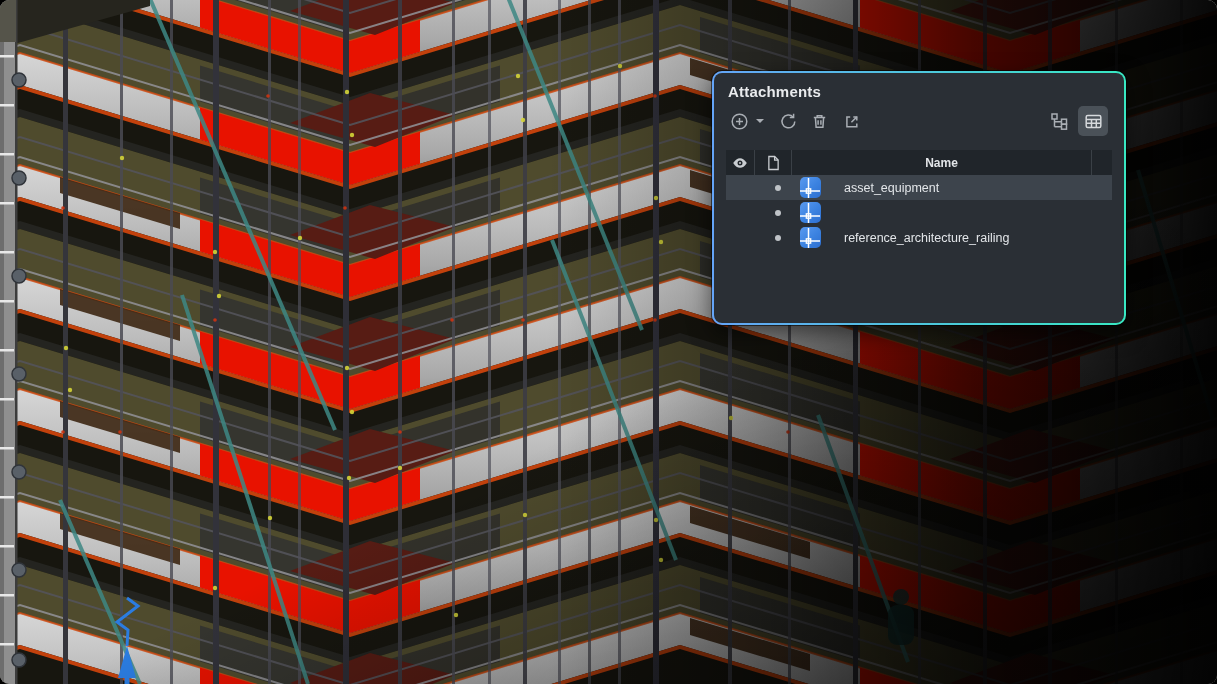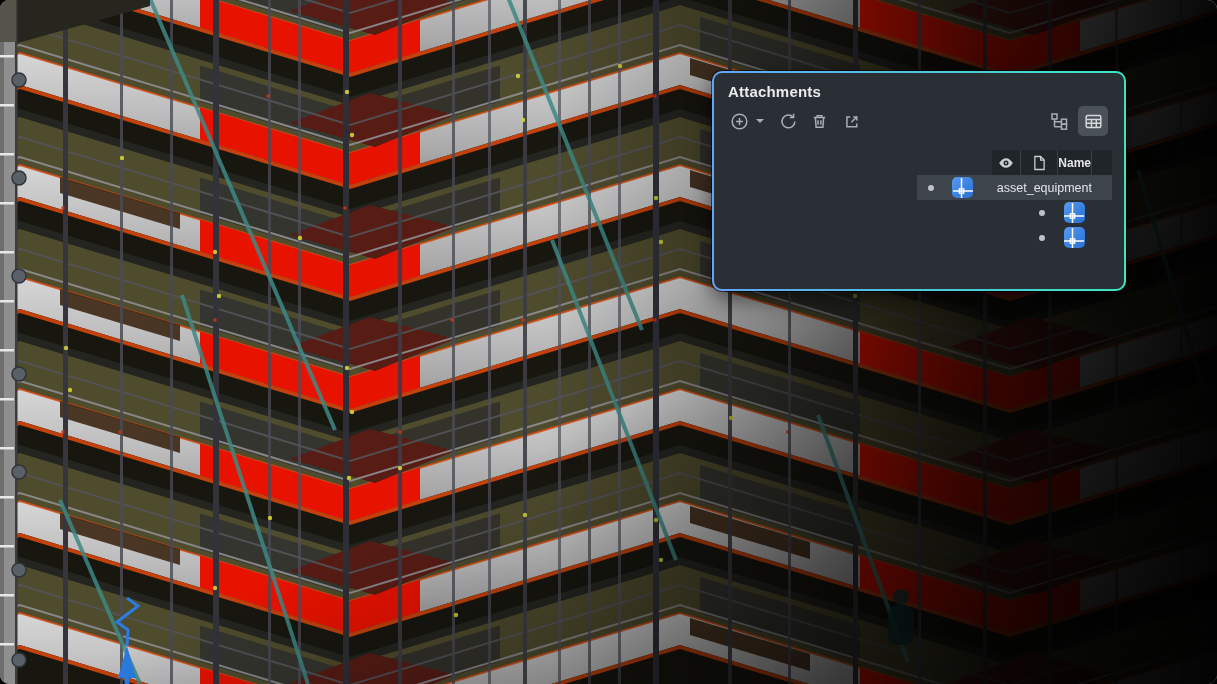--- a/index.html
+++ b/index.html
@@ -1,47 +1,47 @@
 <!DOCTYPE html>
 <html><head>
 <meta charset="utf-8">
 <style>
   html,body{margin:0;padding:0;background:#000;}
   .screen{position:relative;width:1217px;height:684px;background:#14130e;overflow:hidden;
     border-radius:9px;font-family:"Liberation Sans",sans-serif;}
   .screen svg.scene{position:absolute;inset:0;display:block;}
 
   
-  .panel{position:absolute;left:712px;top:71px;width:414px;height:220px;box-sizing:border-box;
+  .panel{position:absolute;left:712px;top:71px;width:414px;height:254px;box-sizing:border-box;
     border:2px solid transparent;border-radius:10px;
     background:linear-gradient(#2a2f35,#2a2f35) padding-box,
                linear-gradient(90deg,#64a4f8,#38e8c2) border-box;
     box-shadow:0 0 0 1px rgba(0,0,0,.55), 0 8px 22px rgba(0,0,0,.55);
     color:#e6e8ea;display:flex;flex-direction:column;}
   .panel-title{padding:10px 14px 2px;font-size:15px;font-weight:700;letter-spacing:.2px;color:#e9ebed;}
   .toolbar{height:38px;display:flex;align-items:center;padding:0 10px 0 12px;}
   .tb-btn{width:26px;height:26px;display:flex;align-items:center;justify-content:center;
     color:#a9aeb4;border-radius:5px;cursor:pointer;margin-right:6px;}
   .tb-btn svg{stroke:currentColor;fill:none;stroke-width:1.5;}
   .caret{width:0;height:0;border-left:4px solid transparent;border-right:4px solid transparent;
     border-top:4px solid #a9aeb4;margin:0 10px 0 -2px;}
   .tb-spacer{flex:1;}
   .tb-btn.active{background:#4a5158;color:#d6d9dc;width:30px;height:30px;}
 
   
-  .att-table{margin:10px 12px 4px;flex:1;display:flex;flex-direction:column;font-size:12.5px;align-items:flex-end;}
+  .att-table{margin:10px 12px 4px;flex:1;display:flex;flex-direction:column;font-size:12.5px;}
   .t-head{display:flex;height:25px;background:#20252a;align-items:stretch;color:#cfd3d7;}
   .t-head .cell{display:flex;align-items:center;justify-content:center;border-right:1px solid #3a4046;}
   .t-head .cell:last-child{border-right:none;}
   .col-eye{width:28px;flex:none;}
   .col-doc{width:36px;flex:none;}
   .col-name{flex:1;}
   .col-end{width:20px;flex:none;}
   .t-head .name-label{font-weight:700;font-size:12px;color:#e2e5e8;}
-  .t-row{display:flex;height:25px;align-items:center;cursor:pointer;}
+  .t-row{display:flex;height:25px;align-items:center;cursor:pointer;padding-left:38px;}
   .t-row.selected{background:#3d444c;}
   .t-row .col-eye,.t-row .col-doc{display:flex;align-items:center;justify-content:center;}
   .vis-dot{width:6px;height:6px;border-radius:50%;background:#bfc3c7;}
   .dwg-icon{width:21px;height:21px;border-radius:5px;
     background:linear-gradient(135deg,#5a9af0 0%,#3b82e0 55%,#2e6fd0 100%);
     display:flex;align-items:center;justify-content:center;}
   .row-label{padding-left:16px;color:#e3e6e9;}
 
   
   [data-interactable="true"]{cursor:pointer;}
@@ -362,17 +362,18 @@
           </div>
         <div class="col-doc">
           <span class="dwg-icon" data-interactable="false">
             <svg width="20" height="20" viewBox="0 0 20 20">
               <line x1="0" y1="13" x2="20" y2="13" stroke="#fff" stroke-width="1.5"></line>
               <line x1="8.5" y1="0" x2="8.5" y2="20" stroke="#fff" stroke-width="1.5"></line>
               <rect x="6.3" y="10.8" width="4.4" height="4.4" fill="none" stroke="#fff" stroke-width="1.3"></rect>
             </svg>
           </span>
         </div>
+        <div class="col-name"><span class="row-label" data-interactable="false">reference_architecture_railing</span></div>
         <div class="col-end"></div>
       </div>
     </div>
   </div>
 </div>
 
 </body></html>

